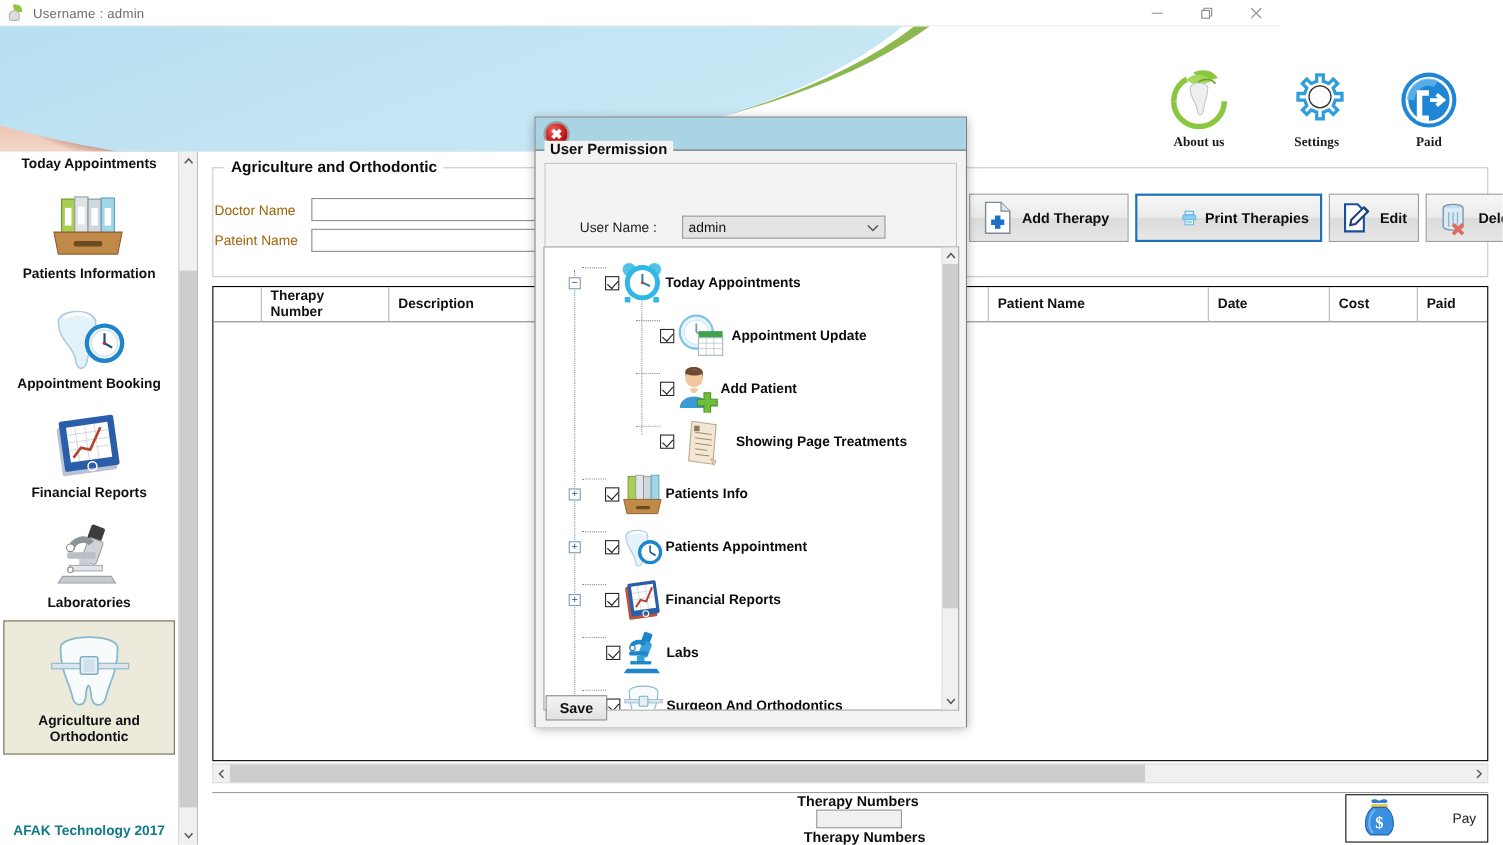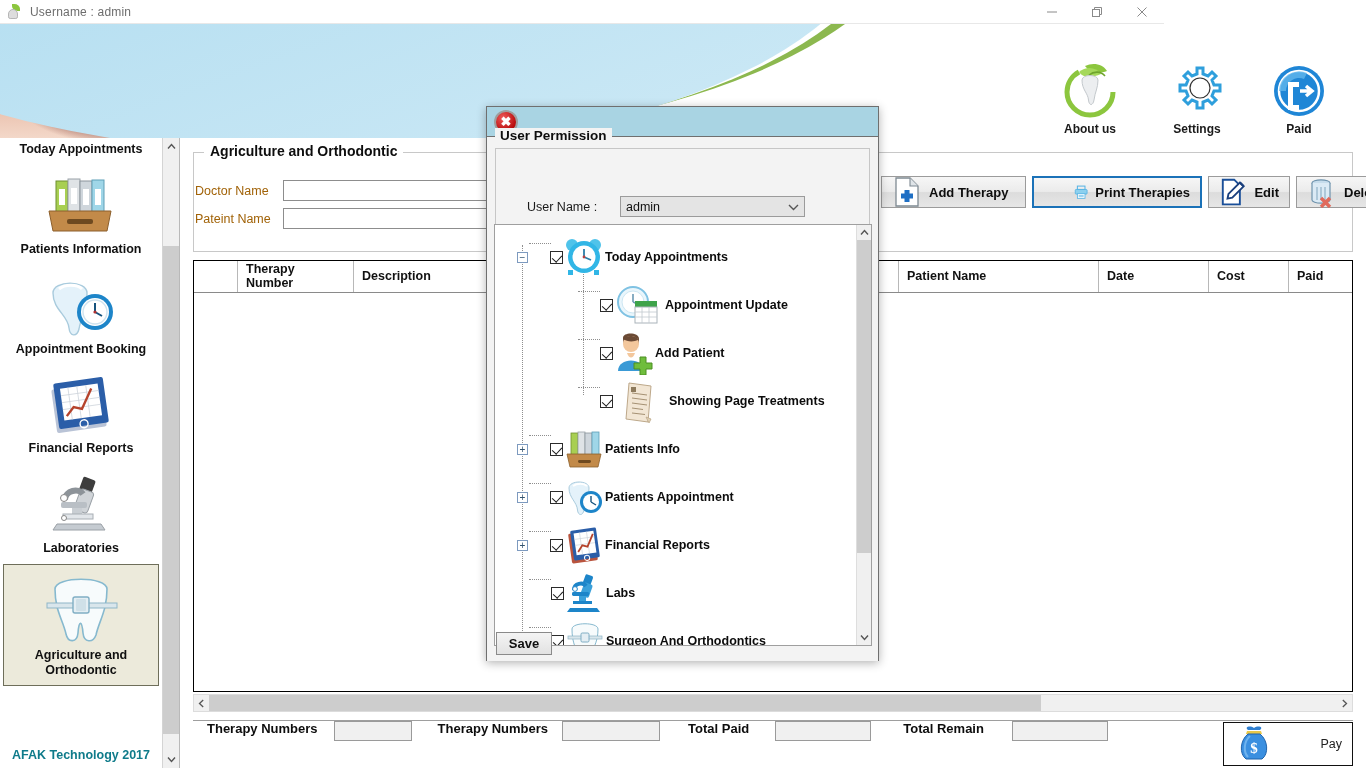--- a/index.html
+++ b/index.html
@@ -99,21 +99,21 @@
   #banner .white-split {
     position:absolute; left:-232px; top:-346px; width:1130px; height:470px;
     border-radius:50%; background:#ffffff;
   }
 
   
   .hdr-btn {
     position:absolute; width:100px; text-align:center; top:36px;
   }
   .hdr-btn .lbl {
-    font-size:12px; font-weight:bold; color:#1a1a1a; margin-top:0;
+    font-size:12px; font-weight:bold; color:#1a1a1a; margin-top:0;font-family:Liberation Serif, serif;
   }
   .hdr-ico { height:62px; display:flex; align-items:center; justify-content:center; }
 
   
   #sidebar {
     position:absolute; left:0; top:138px; width:180px; height:630px;
     background:#ffffff; border-right:1px solid #b9b9b9; overflow:hidden;
   }
   #sidebar .sb-inner { position:absolute; left:0; top:0; width:162px; }
   .sb-item {
@@ -158,21 +158,21 @@
     font-size:14px; font-weight:bold; color:#0d0d0d;
   }
   .fld-row { position:absolute; left:14px; display:flex; align-items:center; }
   .fld-label { width:88px; font-size:12.5px; color:#a16207; }
   .fld-input {
     width:296px; height:21px; border:1px solid #8d8d8d; background:#ffffff;
   }
 
   
   .tb-btn {
-    position:absolute; height:32px; border:1px solid #9b9b9b;
+    position:absolute; height:44px; border:1px solid #9b9b9b;
     background:linear-gradient(180deg,#f6f6f6 0%, #ebebeb 48%, #dcdcdc 52%, #e6e6e6 100%);
     display:flex; align-items:center; gap:7px; padding:0 10px;
   }
   .tb-btn.focused { border:2px solid #1b72b8;padding-left:40px; }
   .tb-btn .t-lbl { font-size:13px; font-weight:bold; color:#0d0d0d; white-space:nowrap; }
 
   
   #grid {
     position:absolute; left:12px; top:122px; width:1160px; height:432px;
     border:1px solid #000000; background:#ffffff; overflow:hidden;
@@ -189,21 +189,21 @@
   }
   #grid-hscroll .ha {
     width:15px; height:16px; display:flex; align-items:center; justify-content:center;
     color:#555;
   }
   #grid-hthumb { height:16px; width:832px; background:#cdcdcd; }
 
   
   #bottombar {
     position:absolute; left:12px; top:582px; width:1160px; height:46px;
-    border-top:1px solid #9e9e9e; display:flex; 
+    border-top:1px solid #9e9e9e; display:flex; align-items:center;flex-direction:column;
   }
   .bb-lbl { font-size:13px; font-weight:bold; color:#0d0d0d; white-space:nowrap; }
   .bb-input {
     height:20px; border:1px solid #9a9a9a; background:#f0f0f0;
   }
   #pay-btn {
     position:absolute; right:0; top:1px; width:130px; height:44px;
     border:1px solid #111; background:#ffffff;
     display:flex; align-items:center; justify-content:space-between; padding:0 10px;
   }

